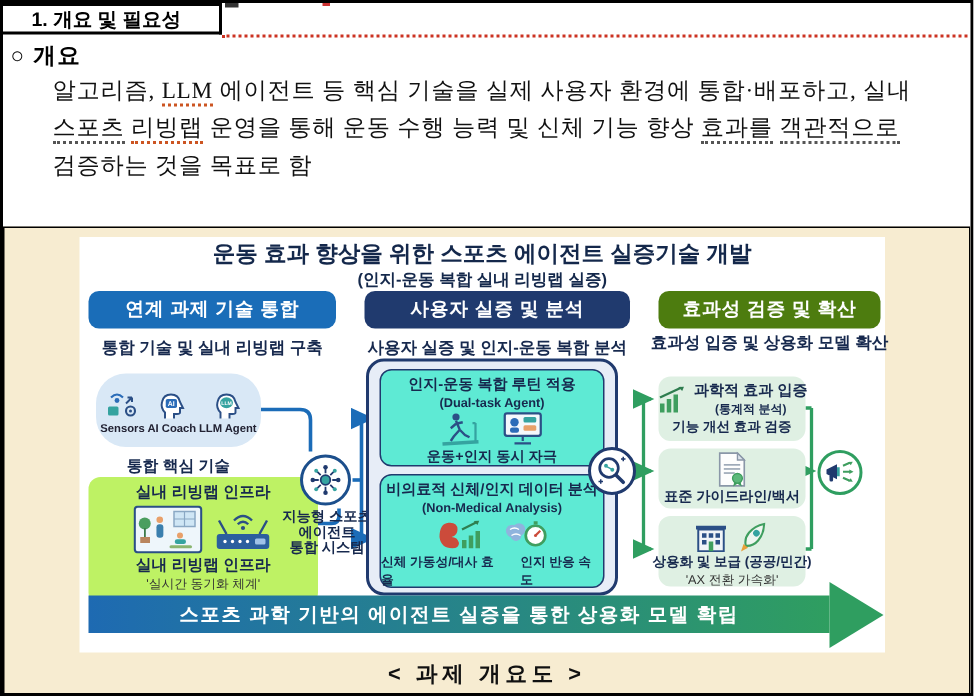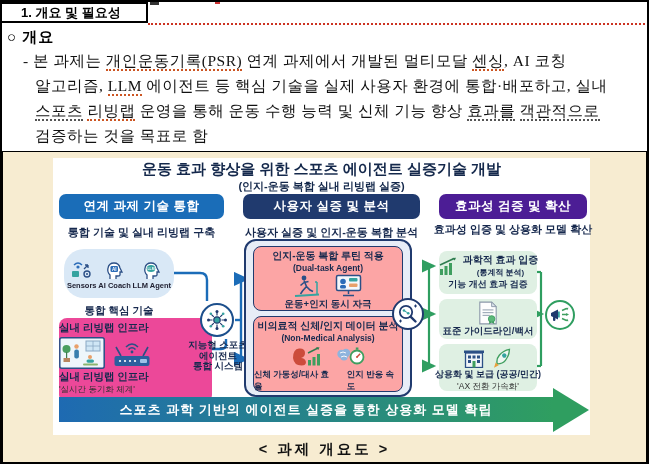--- a/index.html
+++ b/index.html
@@ -24,45 +24,45 @@
   .sq-d{border-bottom:2px dotted #555;}
   
   .diagram-bg{left:0;top:149px;width:645px;height:312px;background:#f7ecd1;border:1px solid #000;box-sizing:border-box;}
   .panel{left:51px;top:156px;width:537px;height:277px;background:#fff;}
   .d-title{left:51px;top:158px;width:537px;text-align:center;font-weight:bold;font-size:15px;color:#14284b;}
   .d-subtitle{left:51px;top:177px;width:537px;text-align:center;font-weight:bold;font-size:11px;color:#14284b;}
   .pill{height:25px;border-radius:7px;display:flex;align-items:center;justify-content:center;
         color:#fff;font-weight:bold;font-size:12.5px;letter-spacing:0.5px;}
   .pill1{left:57px;top:192px;width:165px;background:#1a6db8;}
   .pill2{left:241px;top:192px;width:177px;background:#203a6e;}
-  .pill3{left:437px;top:192px;width:148px;background:#4c1d95;}
+  .pill3{left:437px;top:192px;width:148px;background:#4d7c0f;}
   .subhead{text-align:center;font-weight:bold;font-size:11px;color:#17294e;line-height:12.5px;}
   .sub1{left:52px;top:224px;width:175px;}
   .sub2{left:236px;top:224px;width:187px;}
   .sub3{left:430px;top:221px;width:162px;}
   
   .boxA{left:62px;top:247px;width:110px;height:49px;background:#d9e8f6;border-radius:20px;
         display:flex;align-items:center;justify-content:space-around;padding:2px 2px 0 2px;box-sizing:border-box;}
   .stack{display:flex;flex-direction:column;align-items:center;gap:1px;}
   .stack span{font-size:7.5px;font-weight:bold;color:#223;white-space:nowrap;}
   .tech-cap{left:62px;top:302px;width:110px;text-align:center;font-weight:bold;font-size:10.5px;color:#17294e;}
-  .boxB{left:57px;top:316px;width:153px;height:85px;background:#ec4899;border-radius:8px;
-        display:flex;flex-direction:column;box-sizing:border-box;padding-top:3px;}
+  .boxB{left:57px;top:316px;width:153px;height:85px;background:#bef264;border-radius:8px;
+        display:flex;flex-direction:column;align-items:center;box-sizing:border-box;padding-top:3px;}
   .boxB .b-title{font-weight:bold;font-size:10.5px;color:#17294e;}
   .boxB .b-icons{display:flex;align-items:flex-end;gap:6px;margin-top:2px;}
   .boxB .b-cap{font-weight:bold;font-size:10.5px;color:#17294e;margin-top:1px;}
   .boxB .b-sub{font-size:8.5px;color:#333;}
   .hub{border-radius:50%;background:#fff;display:flex;align-items:center;justify-content:center;box-sizing:border-box;}
   .hubL{left:198px;top:301px;width:34px;height:34px;border:2.5px solid #1c4f8c;}
   .hubL-label{left:176px;top:338px;width:80px;text-align:center;font-weight:bold;font-size:9.5px;
               line-height:10.5px;color:#17294e;}
   
   .midBox{left:242px;top:237px;width:168px;height:158px;border:2.5px solid #203a6e;border-radius:12px;
           background:#e7edf7;box-sizing:border-box;}
-  .mInner{left:251px;width:150px;background:#fca5a5;border:1.5px solid #203a6e;border-radius:8px;
+  .mInner{left:251px;width:150px;background:#5eead4;border:1.5px solid #203a6e;border-radius:8px;
           box-sizing:border-box;display:flex;flex-direction:column;align-items:center;padding-top:2px;}
   .m1{top:244px;height:65px;}
   .m2{top:314px;height:76px;}
   .mInner .t{font-weight:bold;font-size:10px;color:#17294e;white-space:nowrap;}
   .mInner .s{font-weight:bold;font-size:8.5px;color:#17294e;}
   .mInner .icons{display:flex;align-items:flex-end;gap:14px;margin-top:1px;}
   .mInner .cap{font-weight:bold;font-size:9.5px;color:#17294e;}
   .m2 .caps{display:flex;gap:10px;font-weight:bold;font-size:8.5px;color:#17294e;margin-top:1px;}
   .magHub{left:390px;top:296px;width:32px;height:32px;border:2.5px solid #203a6e;}
   
@@ -101,23 +101,20 @@
   <div class="abs remnant-frag"></div>
   <div class="abs remnant-red"></div>
 
   <div class="abs sec-box">
     <span>1. 개요 및 필요성</span>
   </div>
   <div class="abs dotted-rule"></div>
   <div class="abs ov-head">○ 개요</div>
 
   <div class="abs para">
-    <div class="pline">
-      <span>- 본 과제는 </span><span class="sq-o">개인운동기록(PSR)</span><span> 연계 과제에서 개발된 멀티모달 </span><span class="sq-o">센싱</span><span>, AI 코칭</span>
-    </div>
     <div class="pline cont">
       <span>알고리즘, </span><span class="sq-o">LLM</span><span> 에이전트 등 핵심 기술을 실제 사용자 환경에 통합·배포하고, 실내</span>
     </div>
     <div class="pline cont">
       <span class="sq-d">스포츠</span><span> </span><span class="sq-o">리빙랩</span><span> 운영을 통해 운동 수행 능력 및 신체 기능 향상 </span><span class="sq-d">효과를</span><span> </span><span class="sq-d">객관적으로</span>
     </div>
     <div class="pline cont">
       <span>검증하는 것을 목표로 함</span>
     </div>
   </div>

